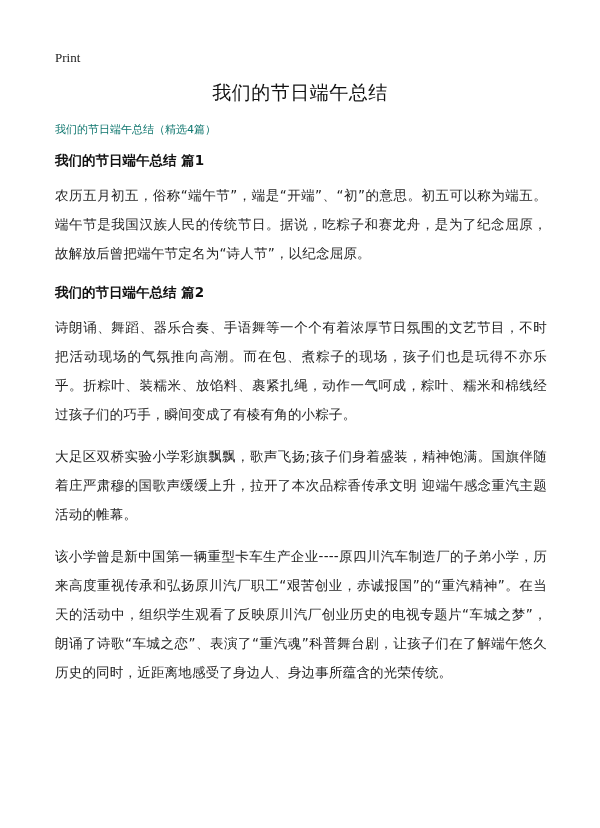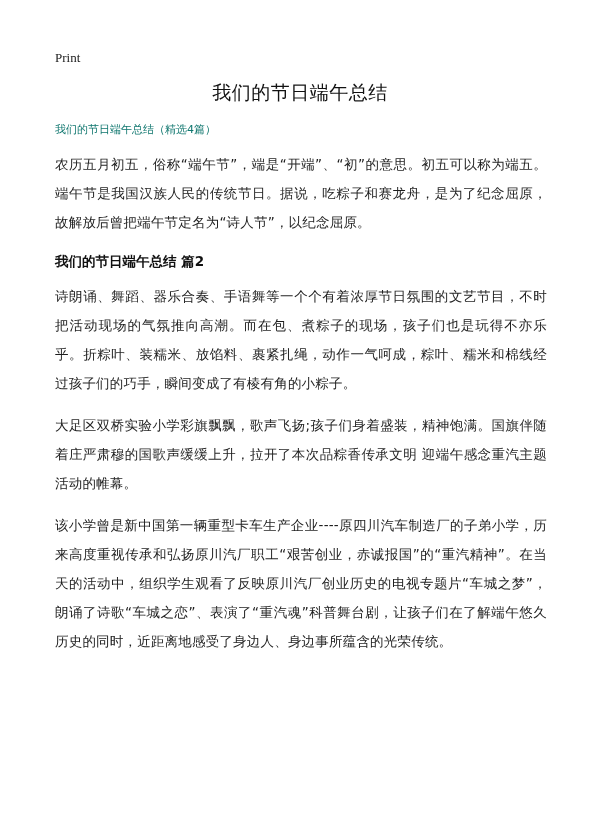--- a/index.html
+++ b/index.html
@@ -18,20 +18,21 @@
   </style>
 </head>
 <body>
 
 <div class="print">Print</div>
 <h1 class="title" style="margin:0;font-weight:normal;">我们的节日端午总结</h1>
 <div class="subtitle">我们的节日端午总结（精选4篇）</div>
 
 <div class="content">
   <section>
+    <div class="h">我们的节日端午总结 篇1</div>
     <p class="p">农历五月初五，俗称“端午节”，端是“开端”、“初”的意思。初五可以称为端五。端午节是我国汉族人民的传统节日。据说，吃粽子和赛龙舟，是为了纪念屈原，故解放后曾把端午节定名为“诗人节”，以纪念屈原。</p>
   </section>
   <section>
     <div class="h h2">我们的节日端午总结 篇2</div>
     <p class="p">诗朗诵、舞蹈、器乐合奏、手语舞等一个个有着浓厚节日氛围的文艺节目，不时把活动现场的气氛推向高潮。而在包、煮粽子的现场，孩子们也是玩得不亦乐乎。折粽叶、装糯米、放馅料、裹紧扎绳，动作一气呵成，粽叶、糯米和棉线经过孩子们的巧手，瞬间变成了有棱有角的小粽子。</p>
     <p class="p">大足区双桥实验小学彩旗飘飘，歌声飞扬;孩子们身着盛装，精神饱满。国旗伴随着庄严肃穆的国歌声缓缓上升，拉开了本次品粽香传承文明 迎端午感念重汽主题活动的帷幕。</p>
     <p class="p">该小学曾是新中国第一辆重型卡车生产企业----原四川汽车制造厂的子弟小学，历来高度重视传承和弘扬原川汽厂职工“艰苦创业，赤诚报国”的“重汽精神”。在当天的活动中，组织学生观看了反映原川汽厂创业历史的电视专题片“车城之梦”，朗诵了诗歌“车城之恋”、表演了“重汽魂”科普舞台剧，让孩子们在了解端午悠久历史的同时，近距离地感受了身边人、身边事所蕴含的光荣传统。</p>
   </section>
 </div>
 

